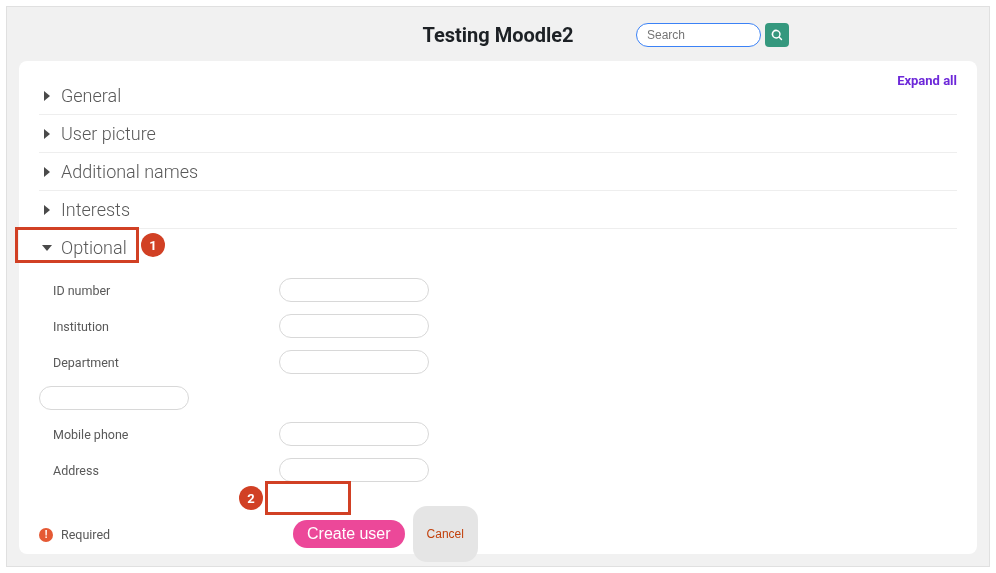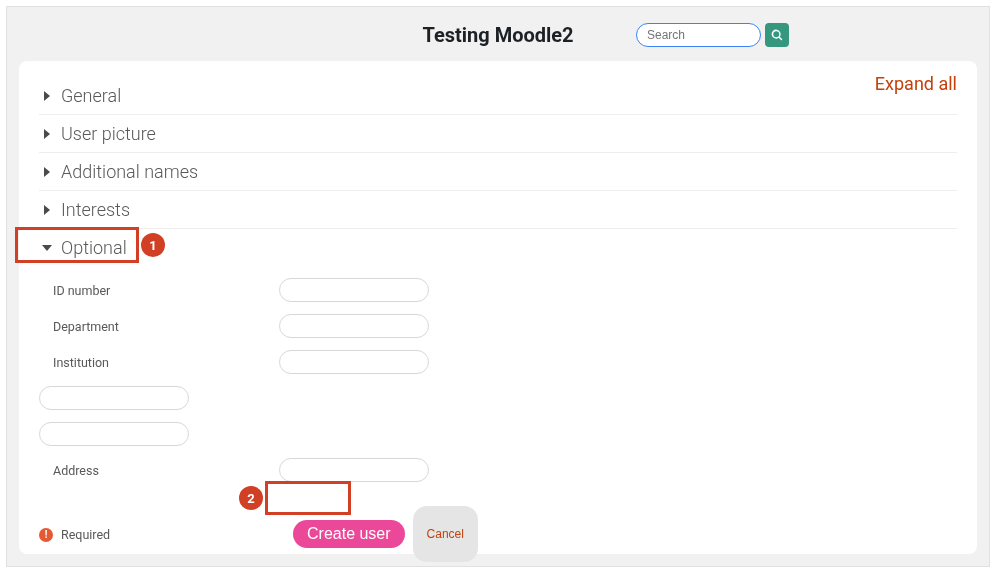--- a/index.html
+++ b/index.html
@@ -70,23 +70,24 @@
       border-radius: 8px;
       margin: 0 12px 12px 12px;
       padding: 16px 20px 12px 20px;
       height: calc(100% - 66px);
       position: relative;
     }
     .expand-all {
       position: absolute;
       right: 20px;
       top: 12px;
-      color: #c2410c;
-      font-size: 18px;
-      cursor: pointer;
+      color: #6d28d9;
+      font-size: 13px;
+      cursor: pointer;
+      font-weight: bold;
     }
 
     .section {
       border-bottom: 1px solid #eee;
     }
     .section:last-of-type { border-bottom: none; }
     .section-header {
       display: flex;
       align-items: center;
       padding: 8px 0;
@@ -272,31 +273,32 @@
         </span>
         <span class="section-title">Optional</span>
       </div>
 
       <div class="fields">
         <div class="field-row">
           <div class="field-label">ID number</div>
           <input class="field-input" type="text" value="" style="">
         </div>
         <div class="field-row">
+          <div class="field-label">Institution</div>
+          <input class="field-input" type="text" value="" style="">
+        </div>
+        <div class="field-row">
           <div class="field-label">Department</div>
           <input class="field-input" type="text" value="" style="">
         </div>
         <div class="field-row">
-          <div class="field-label">Institution</div>
-          <input class="field-input" type="text" value="" style="">
-        </div>
-        <div class="field-row">
-          <input class="field-input" type="text" value="" style="">
-        </div>
-        <div class="field-row">
+          <input class="field-input" type="text" value="" style="">
+        </div>
+        <div class="field-row">
+          <div class="field-label">Mobile phone</div>
           <input class="field-input" type="text" value="" style="">
         </div>
         <div class="field-row">
           <div class="field-label">Address</div>
           <input class="field-input" type="text" value="" style="">
         </div>
       </div>
 
       <div class="actions">
         <button class="btn-primary">Create user</button>

